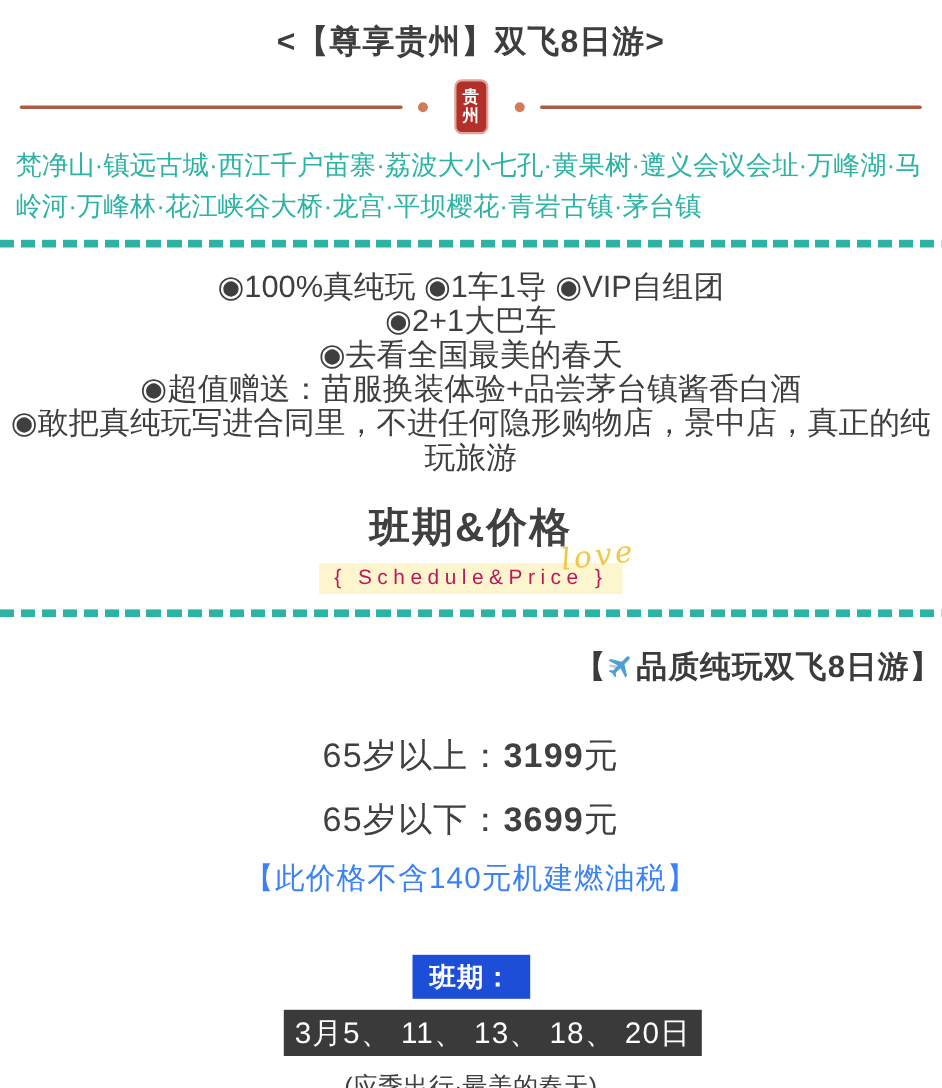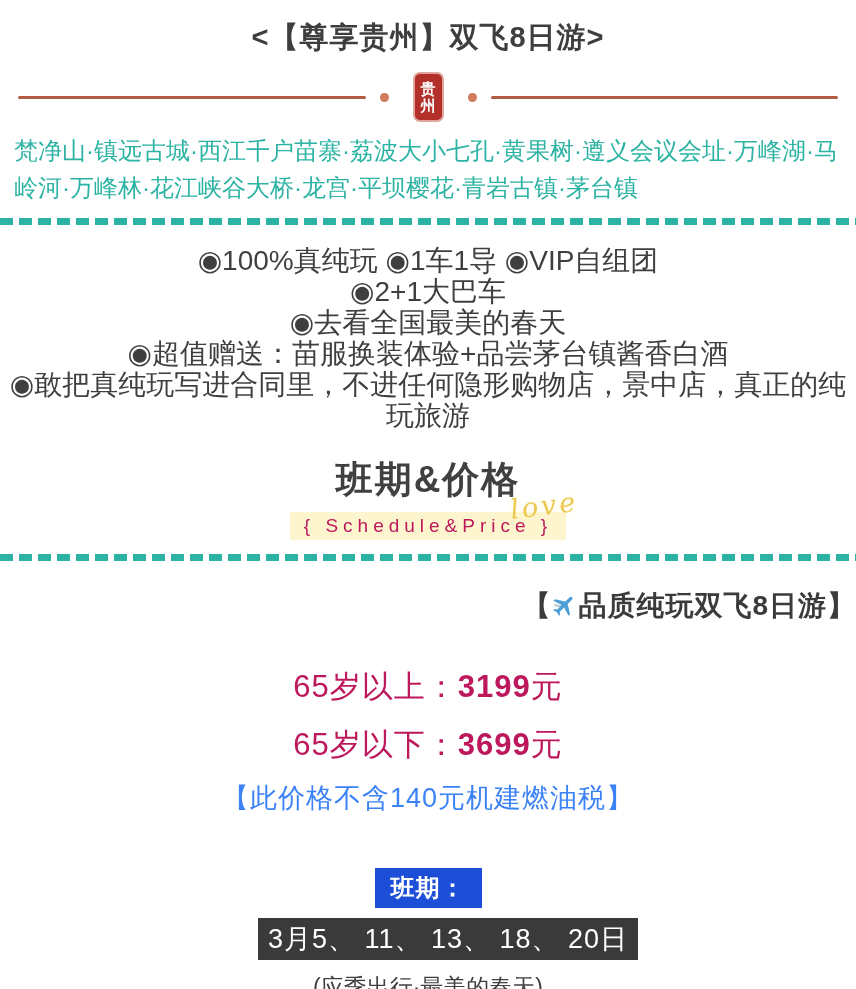--- a/index.html
+++ b/index.html
@@ -72,21 +72,21 @@
 
   
   .product-title {
     text-align:right; font-size:28px; font-weight:bold; color:#3b3b3b;
     margin-top:26px; letter-spacing:1px;
   }
   .plane-icon { display:inline-block; vertical-align:-4px; }
 
   
   .price-block { margin-top:40px; text-align:center; }
-  .price-line { font-size:31px; color:#be185d; margin-top:16px; letter-spacing:1px; }
+  .price-line { font-size:31px; color:#404040; margin-top:16px; letter-spacing:1px; }
   .price-line:first-child { margin-top:0; }
   .price-value { font-weight:bold; }
   .tax-note { text-align:center; color:#3b82f6; font-size:27px; margin-top:14px; letter-spacing:1px; }
   .policy-note { text-align:center; color:#3f3f3f; font-size:24px; margin-top:13px; }
 
   
   .schedule-block { margin-top:52px; text-align:center; }
   .schedule-label {
     display:inline-block; background:#1d4ed8; color:#ffffff;
     font-size:24px; font-weight:bold; padding:4px 16px; letter-spacing:1px;

